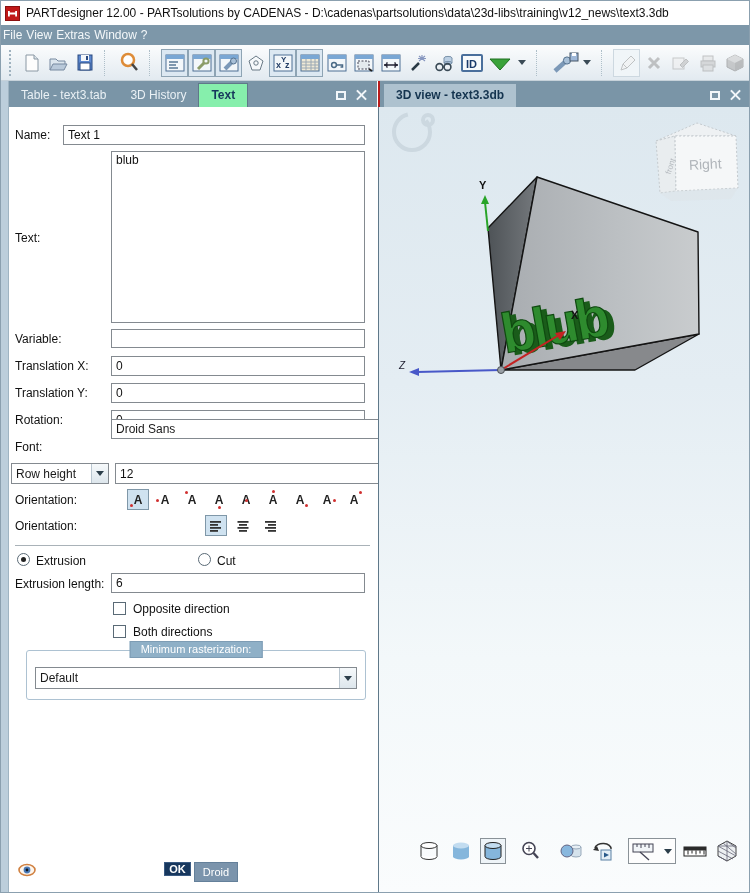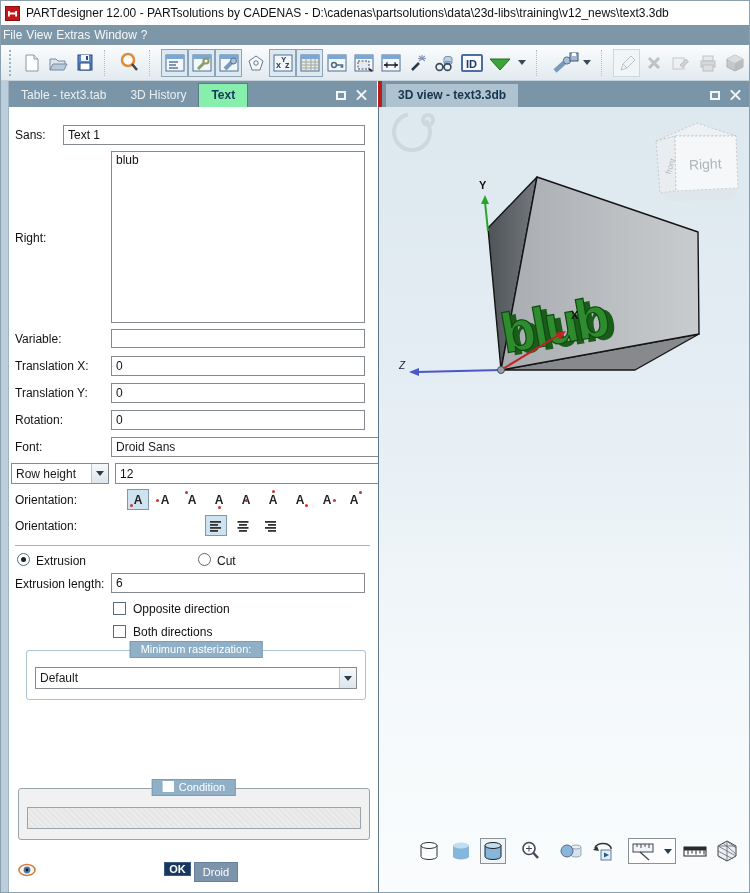--- a/index.html
+++ b/index.html
@@ -24,21 +24,21 @@
   .tb.dis svg { opacity:.5; filter:grayscale(1); }
   .tsep { width:9px; height:26px; border-left:1px dotted #aebfc9; margin:0 3px 0 6px; flex:0 0 auto; }
   .ddarrow { width:0; height:0; border-left:4px solid transparent; border-right:4px solid transparent; border-top:5px solid #3a4a56; margin:0 4px 0 1px; }
 
   
   .leftstrip { position:absolute; left:0; top:80px; width:8px; height:813px; background:#bccedb; border-right:1px solid #9fb4c2; }
 
   
   .tabbar { position:absolute; top:80px; height:26px; background:#7a95a7; display:flex; align-items:flex-end; }
   .tabbar.left { left:8px; width:368px; }
-  .tabbar.right { left:377px; width:373px; border-left:4px solid #b91c1c; }
+  .tabbar.right { left:377px; width:373px; border-left:2px solid #b91c1c; }
   .tab { font-size:12px; padding:4px 12px 5px; color:#eaf1f5; cursor:default;text-align:right; }
   .tab.active { background:#86efac; color:#17375c; font-weight:bold; border:1px solid #5f7889; border-bottom:none; }
   .tab.active3d { background:#aec2cf; color:#14344f; font-weight:bold; }
   .tabctrl { margin-left:auto; display:flex; align-items:center; gap:10px; padding:0 10px 6px 0; }
   .maxbox { width:10px; height:9px; border:2px solid #f2f6f9; }
   .closex { position:relative; width:11px; height:11px; }
   .closex::before,.closex::after { content:""; position:absolute; left:-1px; top:4px; width:13px; height:2px; background:#f2f6f9; }
   .closex::before { transform:rotate(45deg); } .closex::after { transform:rotate(-45deg); }
 
   
@@ -292,40 +292,40 @@
   <div class="tabbar right">
     <div class="tab active3d" style="margin-left:4px">3D view - text3.3db</div>
     <div class="tabctrl">
       <div class="maxbox"></div>
       <div class="closex"></div>
     </div>
   </div>
 
   <div class="leftpanel">
 
-    <div class="lbl" style="top:21px">Sans:</div>
+    <div class="lbl" style="top:21px">Name:</div>
     <input class="fin" style="left: 53px; top: 18px; width: 302px; height: 20px;" value="Text 1">
 
-    <div class="lbl" style="top:124px">Right:</div>
+    <div class="lbl" style="top:124px">Text:</div>
     <textarea class="fin" style="left: 101px; top: 44px; width: 254px; height: 172px;">blub</textarea>
 
     <div class="lbl" style="top:225px">Variable:</div>
     <input class="fin" style="left: 101px; top: 222px; width: 254px; height: 19px;" value="">
 
     <div class="lbl" style="top:252px">Translation X:</div>
     <input class="fin" style="left: 101px; top: 249px; width: 254px; height: 20px;" value="0">
 
     <div class="lbl" style="top:279px">Translation Y:</div>
     <input class="fin" style="left: 101px; top: 276px; width: 254px; height: 20px;" value="0">
 
     <div class="lbl" style="top:306px">Rotation:</div>
     <input class="fin" style="left: 101px; top: 303px; width: 254px; height: 20px;" value="0">
 
     <div class="lbl" style="top:333px">Font:</div>
-    <div class="combo" style="left:101px;top:330px;width:289px;height:20px">
+    <div class="combo" style="left:101px;top:312px;width:289px;height:20px">
       <span>Droid Sans</span>
       <span class="abox">
           <span class="tri"></span>
         </span>
     </div>
 
     <div class="combo" style="left:1px;top:356px;width:98px;height:21px">
       <span>Row height</span>
       <span class="abox">
           <span class="tri"></span>
@@ -424,27 +424,20 @@
           <span>Minimum rasterization:</span>
         </div>
       <div class="combo" style="left:8px;top:16px;width:322px;height:22px">
         <span>Default</span>
         <span class="abox">
             <span class="tri"></span>
           </span>
       </div>
     </div>
 
-    <div class="groupbox condbox" style="left:8px;top:681px;width:352px;height:52px">
-      <div class="grouplegend">
-        <span class="wchk"></span>
-        <span>Condition</span>
-      </div>
-      <div class="condfield"></div>
-    </div>
 
     <div style="position:absolute;left:8px;top:756px">
       <svg width="18" height="14">
           <ellipse cx="9" cy="7" rx="8" ry="5.5" fill="#fdf6ee" stroke="#d08040" stroke-width="1.6"></ellipse>
           <circle cx="9" cy="7" r="3.4" fill="#4a7ab8"></circle>
           <circle cx="9" cy="7" r="1.4" fill="#101820"></circle>
         </svg>
     </div>
 
     <div class="okbtn" style="left:154px;top:755px;width:27px">OK</div>

